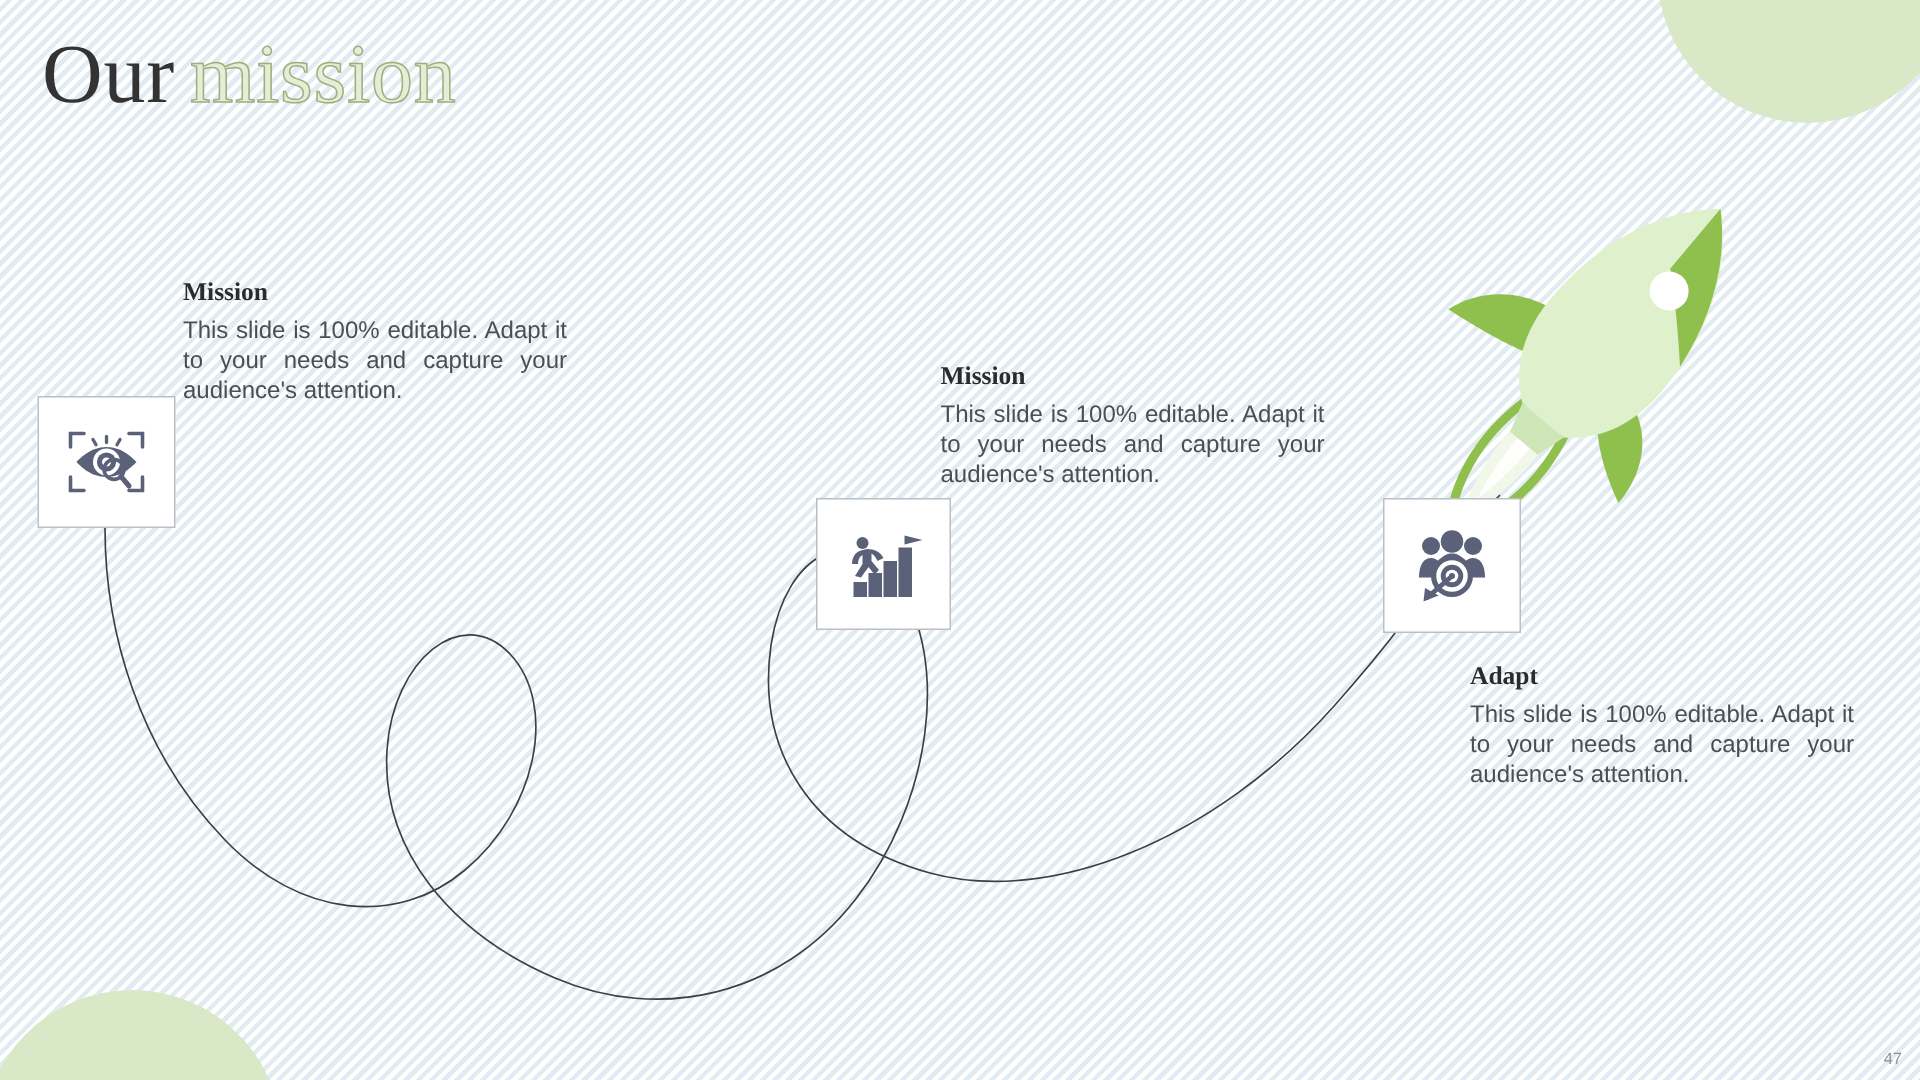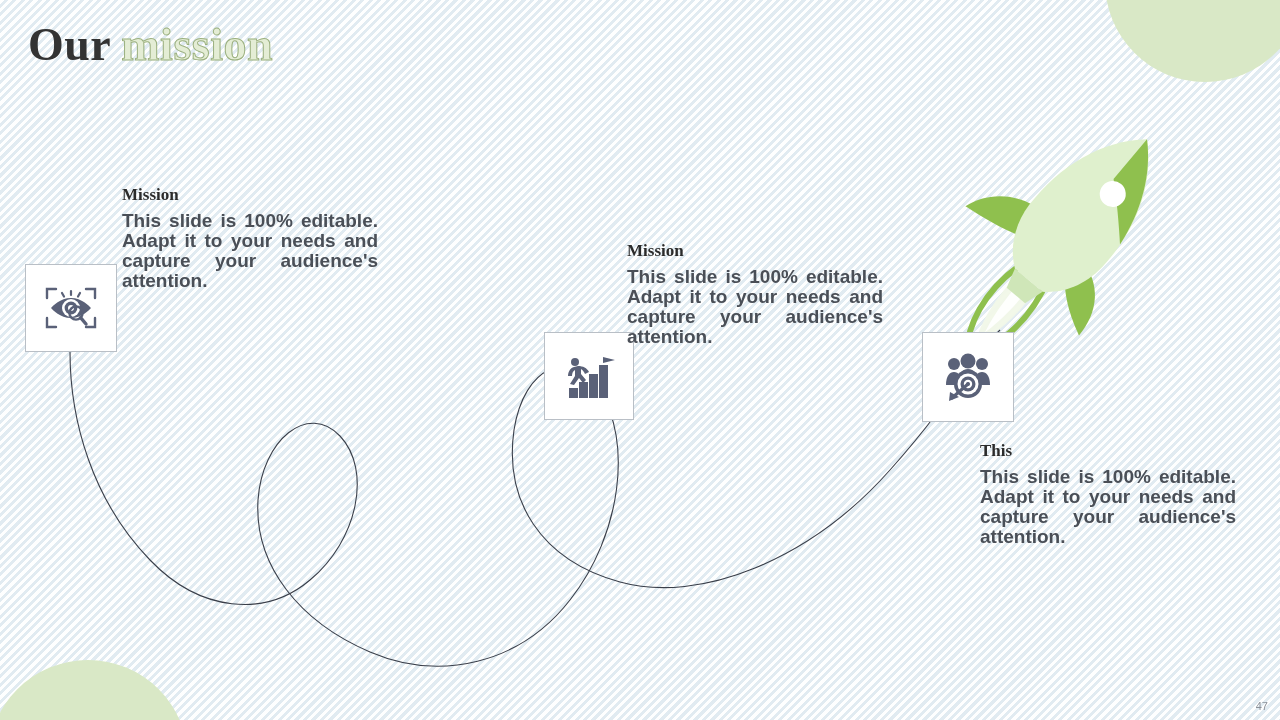--- a/index.html
+++ b/index.html
@@ -46,22 +46,22 @@
     left: -12px;
     bottom: -140px;
   }
 
   
   #title {
     position: absolute;
     left: 28px;
     top: 18px;
     font-family: "Liberation Serif", serif;
-    font-size: 46px;
-    font-weight: 700;
+    font-size: 56px;
+    font-weight: 400;
     letter-spacing: 0.5px;
     white-space: nowrap;
   }
   #title .word-dark {
     color: #333333;
   }
   #title .word-accent {
     color: #e4edd5;
     -webkit-text-stroke: 1px #9bb07e;
     margin-left: 10px;
@@ -98,26 +98,25 @@
   }
   .block-title {
     font-family: "Liberation Serif", serif;
     font-size: 17px;
     font-weight: 700;
     color: #2b2b2b;
     margin: 0 0 6px 0;
   }
   .block-body {
     font-family: "Liberation Sans", sans-serif;
-    font-size: 19px;
+    font-size: 16px;
     line-height: 20px;
     color: #4a4f57;
     margin: 0;
     text-align: justify;
-    font-weight: bold;
   }
   #text-vision  { left: 122px; top: 185px; width: 256px; }
   #text-vision .block-body { text-align: justify; }
   #text-mission { left: 627px; top: 241px; width: 256px; }
   #text-goal    { left: 980px; top: 441px; width: 256px; }
 
   
   #page-number {
     position: absolute;
     right: 12px;
@@ -250,19 +249,19 @@
     <p class="block-title">Mission</p>
     <p class="block-body">This slide is 100% editable. Adapt it to your needs and capture your audience's attention.</p>
   </div>
 
   <div class="text-block" id="text-mission">
     <p class="block-title">Mission</p>
     <p class="block-body">This slide is 100% editable. Adapt it to your needs and capture your audience's attention.</p>
   </div>
 
   <div class="text-block" id="text-goal">
-    <p class="block-title">This</p>
+    <p class="block-title">Adapt</p>
     <p class="block-body">This slide is 100% editable. Adapt it to your needs and capture your audience's attention.</p>
   </div>
 
   <div id="page-number">47</div>
 
 </div>
 
 </body></html>

